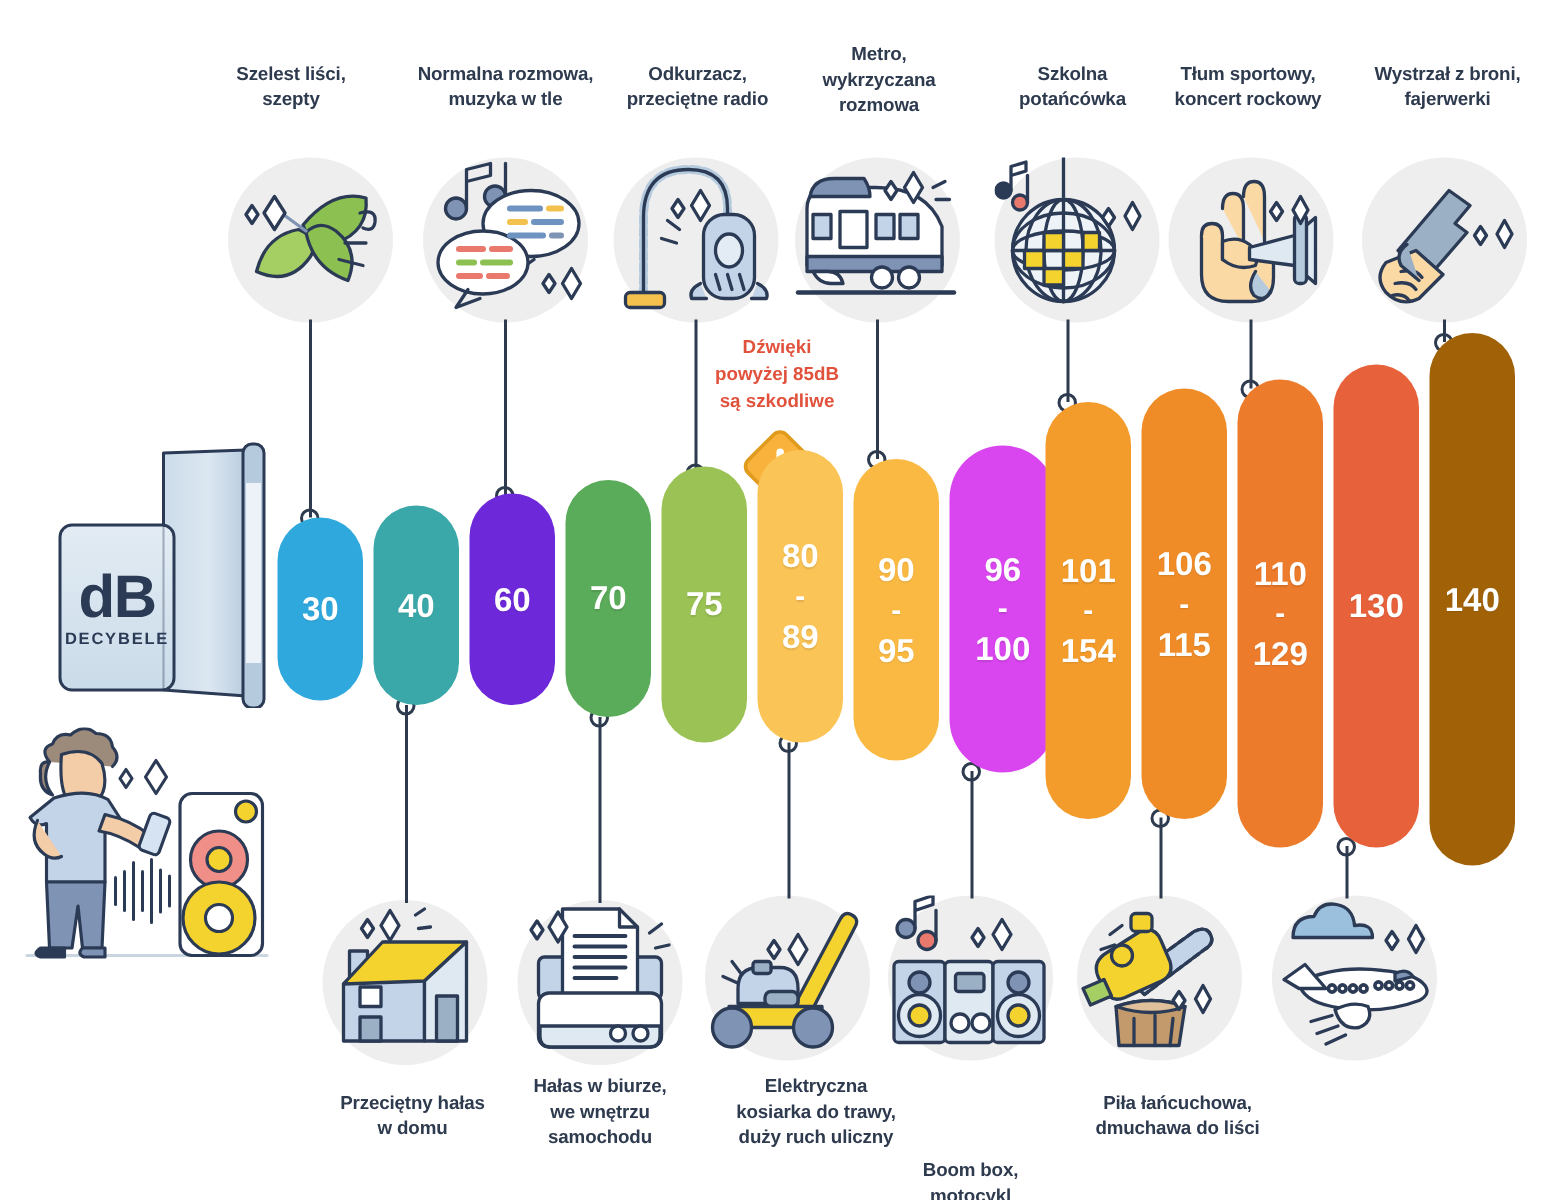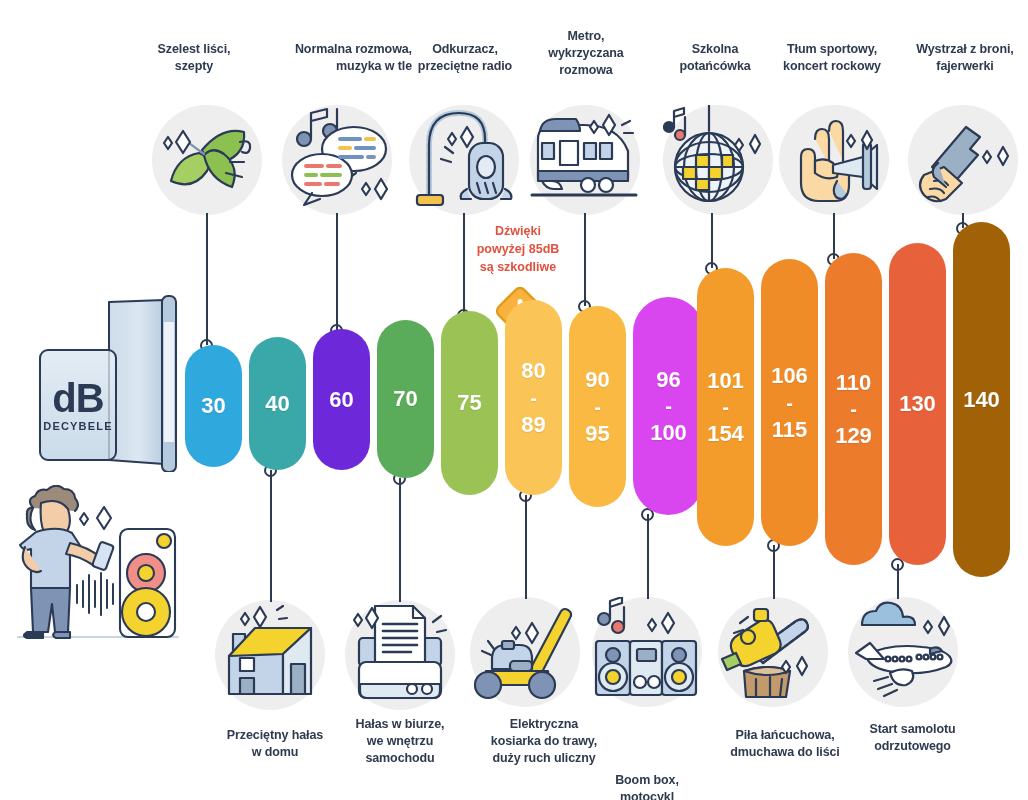--- a/index.html
+++ b/index.html
@@ -176,21 +176,21 @@
   <div class="warn-badge" style="left:492px; top:283px;">
     <svg width="56" height="56" viewBox="0 0 56 56">
       <rect x="10" y="10" width="36" height="36" rx="6" transform="rotate(45 28 28)" fill="#f9b23b" stroke="#e09b1e" stroke-width="2.4"></rect>
       <rect x="25.6" y="16" width="5" height="17" rx="2.5" fill="#ffffff"></rect>
       <circle cx="28.1" cy="39" r="3" fill="#ffffff"></circle>
     </svg>
   </div>
 
   <div class="cap" style="left:124px; top:41px;  width:140px;">Szelest liści,
 szepty</div>
-  <div class="cap" style="left:262px; top:41px;  width:150px;text-align:right;">Normalna rozmowa,
+  <div class="cap" style="left:262px; top:41px;  width:150px;">Normalna rozmowa,
 muzyka w tle</div>
   <div class="cap" style="left:396px; top:41px;  width:138px;">Odkurzacz,
 przeciętne radio</div>
   <div class="cap" style="left:523px; top:28px;  width:126px;">Metro,
 wykrzyczana
 rozmowa</div>
   <div class="cap" style="left:655px; top:41px;  width:120px;">Szkolna
 potańcówka</div>
   <div class="cap" style="left:761px; top:41px;  width:142px;">Tłum sportowy,
 koncert rockowy</div>
@@ -202,22 +202,20 @@
   <div class="cap" style="left:336px; top:716px; width:128px;">Hałas w biurze,
 we wnętrzu
 samochodu</div>
   <div class="cap" style="left:465px; top:716px; width:158px;">Elektryczna
 kosiarka do trawy,
 duży ruch uliczny</div>
   <div class="cap" style="left:588px; top:727px; width:118px;margin-top:45px;">Boom box,
 motocykl</div>
   <div class="cap" style="left:705px; top:727px; width:160px;">Piła łańcuchowa,
 dmuchawa do liści</div>
-  <div class="cap" style="left:845px; top:721px; width:135px;">Start samolotu
-odrzutowego</div>
 
   <div class="bub" style="left:152px; top:105px; width:110px; height:110px;">
     <svg width="110" height="110" viewBox="0 0 110 110">
       <g stroke="#2b3a55" stroke-width="2.2" stroke-linejoin="round" stroke-linecap="round" fill="none">
         <path d="M50 45 q20 -24 42 -18 q2 22 -20 30 q-16 5 -22 -12 Z" fill="#8cc152"></path>
         <path d="M47 48 q-22 4 -28 28 q22 10 36 -10 q7 -12 -8 -18 Z" fill="#a5ce63"></path>
         <path d="M52 50 q5 24 28 32 q8 -20 -8 -33 q-11 -8 -20 1 Z" fill="#8cc152"></path>
         <path d="M30 33 l22 16" stroke="#7f93b5"></path>
         <path d="M88 37 q11 -3 10 6 q-1 7 -8 4"></path>
         <path d="M78 57 l14 0"></path>

